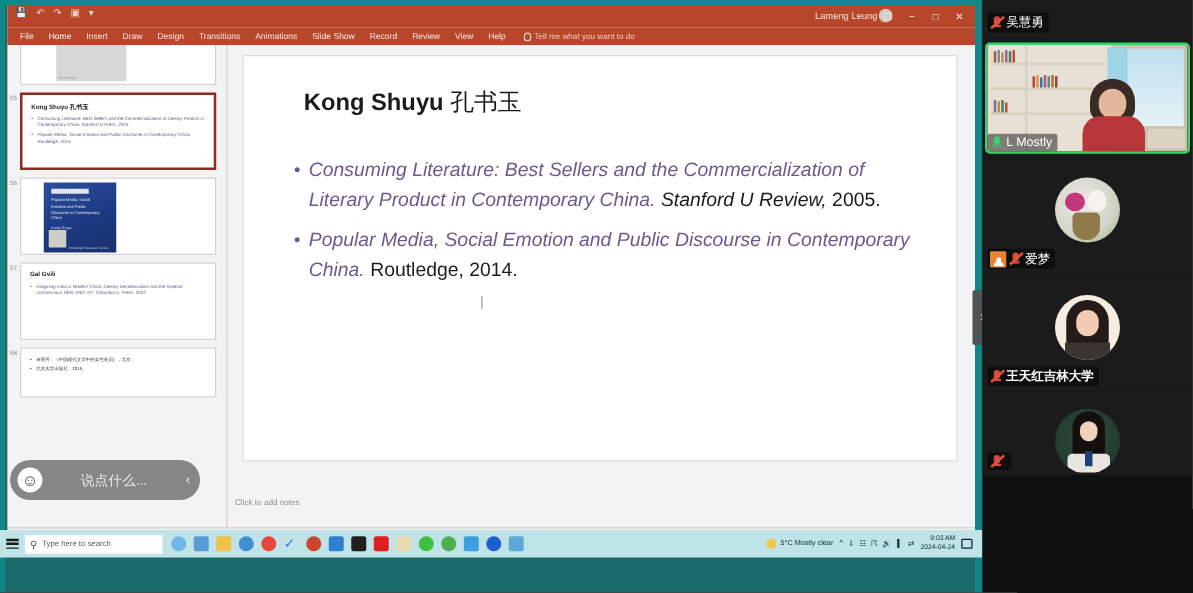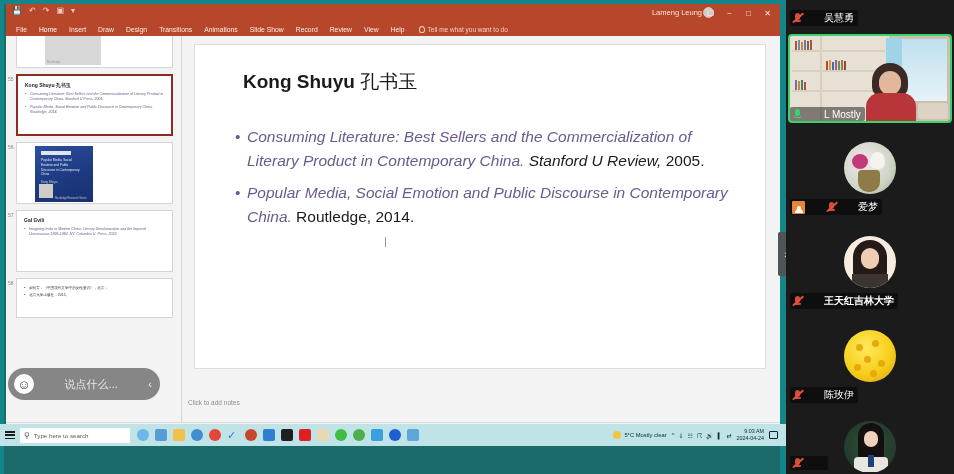--- a/index.html
+++ b/index.html
@@ -115,21 +115,21 @@
   .sun { width:8px; height:8px; border-radius:50%; background:#f4c542; }
   .tb-tray { display:flex; align-items:center; gap:4px; font-size:6px; color:#10292a; }
   .tb-clock { font-size:5.4px; color:#10292a; line-height:1.25; text-align:right; }
   .tb-notif { width:9px; height:8px; border:1px solid #123; border-radius:1px; }
 
   
   #strip { position:absolute; left:786px; top:0; width:168px; height:474px; background:#101010; }
   .tile { position:relative; width:168px; overflow:hidden; background:#1b1b1b; }
   .tile .frame { position:absolute; inset:2px; border-radius:4px; overflow:hidden; }
   .tile.active .frame { border:2px solid #3ad26b; }
-  .namebar { position:absolute; left:4px; bottom:4px; display:flex; align-items:center; gap:21px;
+  .namebar { position:absolute; left:4px; bottom:4px; display:flex; align-items:center; gap:2px;
              background:rgba(0,0,0,.45); border-radius:2px; padding:1px 4px 1px 2px; z-index:5; }
   .namebar .nm { color:#fff; font-size:10px; white-space:nowrap; }
   .mic { position:relative; width:11px; height:12px; }
   .mic .cap { position:absolute; left:3px; top:1px; width:5px; height:7px; border-radius:3px; background:#d8d8d8; }
   .mic .base { position:absolute; left:2px; top:8px; width:7px; height:2px; border-bottom:1.5px solid #d8d8d8;
                border-left:1.5px solid #d8d8d8; border-right:1.5px solid #d8d8d8; border-radius:0 0 4px 4px; }
   .mic.muted .cap, .mic.muted .base { background:#d84a3a; border-color:#d84a3a; }
   .mic.muted::after { content:""; position:absolute; left:-1px; top:5px; width:14px; height:1.6px;
                       background:#e4503f; transform:rotate(-42deg); }
   .mic.on .cap { background:#3ad26b; } .mic.on .base { border-color:#3ad26b; }
@@ -468,39 +468,20 @@
       </div>
       <div class="namebar">
         <span class="mic muted">
             <i class="cap"></i>
             <i class="base"></i>
           </span>
         <span class="nm">王天红吉林大学</span>
       </div>
     </div>
 
-    <div class="tile" style="height:94px;">
-      <div class="frame">
-        <div class="avatar av-yellow">
-          <i class="d" style="left:12px;top:14px;"></i>
-            <i class="d" style="left:28px;top:10px;"></i>
-          <i class="d" style="left:20px;top:26px;"></i>
-            <i class="d" style="left:34px;top:30px;"></i>
-          <i class="d" style="left:10px;top:34px;"></i>
-            <i class="d" style="left:26px;top:40px;"></i>
-        </div>
-      </div>
-      <div class="namebar">
-        <span class="mic muted">
-            <i class="cap"></i>
-            <i class="base"></i>
-          </span>
-        <span class="nm">陈玫伊</span>
-      </div>
-    </div>
 
     <div class="tile" style="height:67px;">
       <div class="frame">
         <div class="avatar av-girl" style="top:60%;">
           <i class="hair2"></i>
             <i class="face2"></i>
             <i class="uni"></i>
             <i class="tie"></i>
         </div>
       </div>

